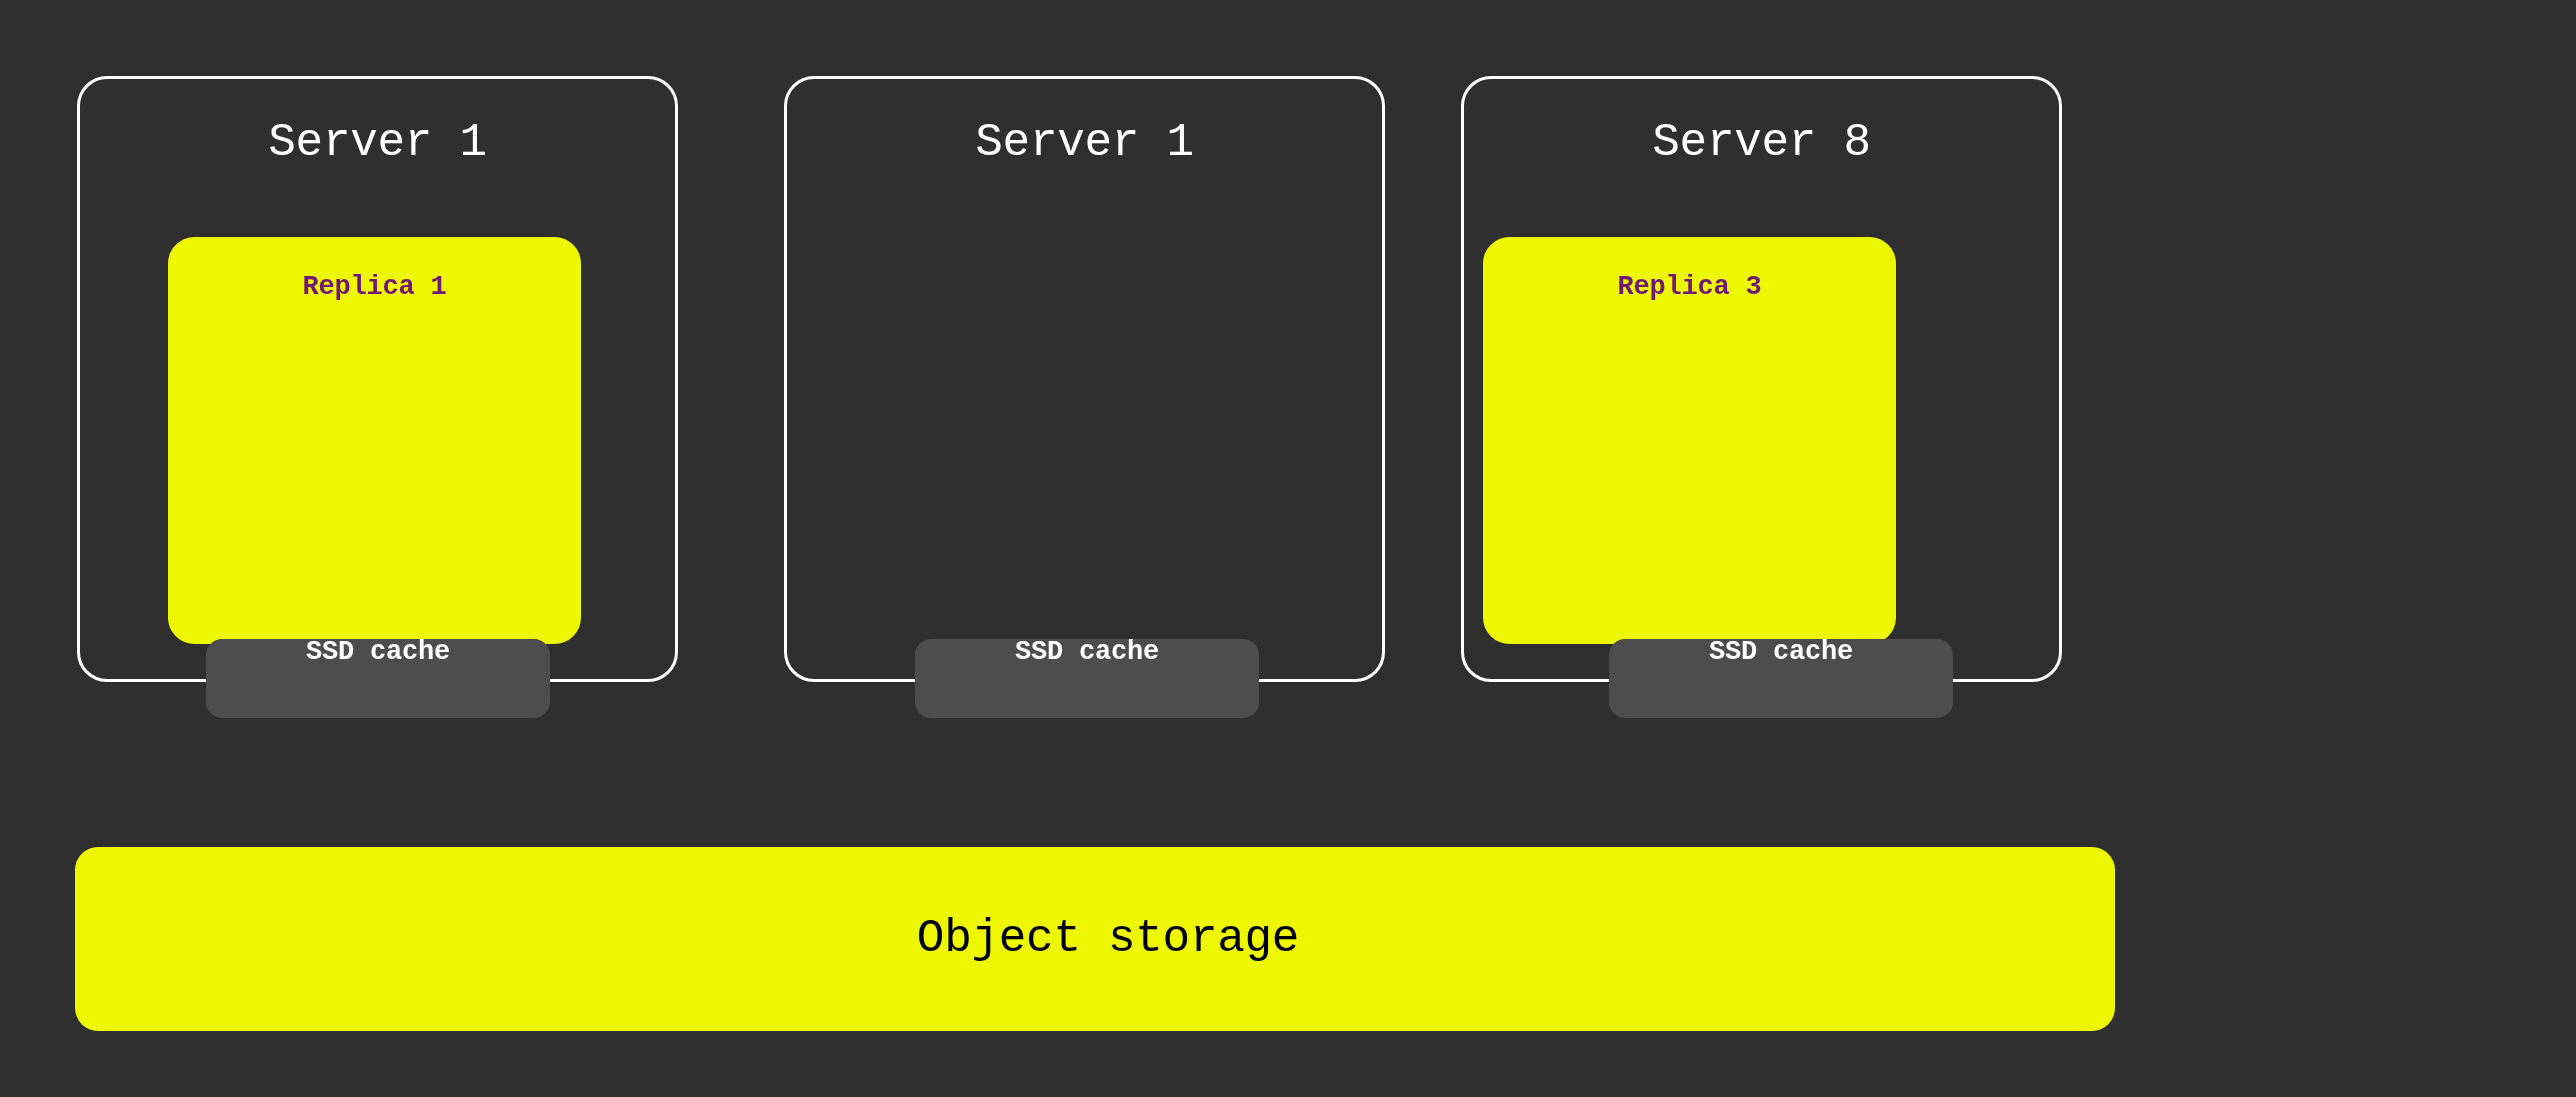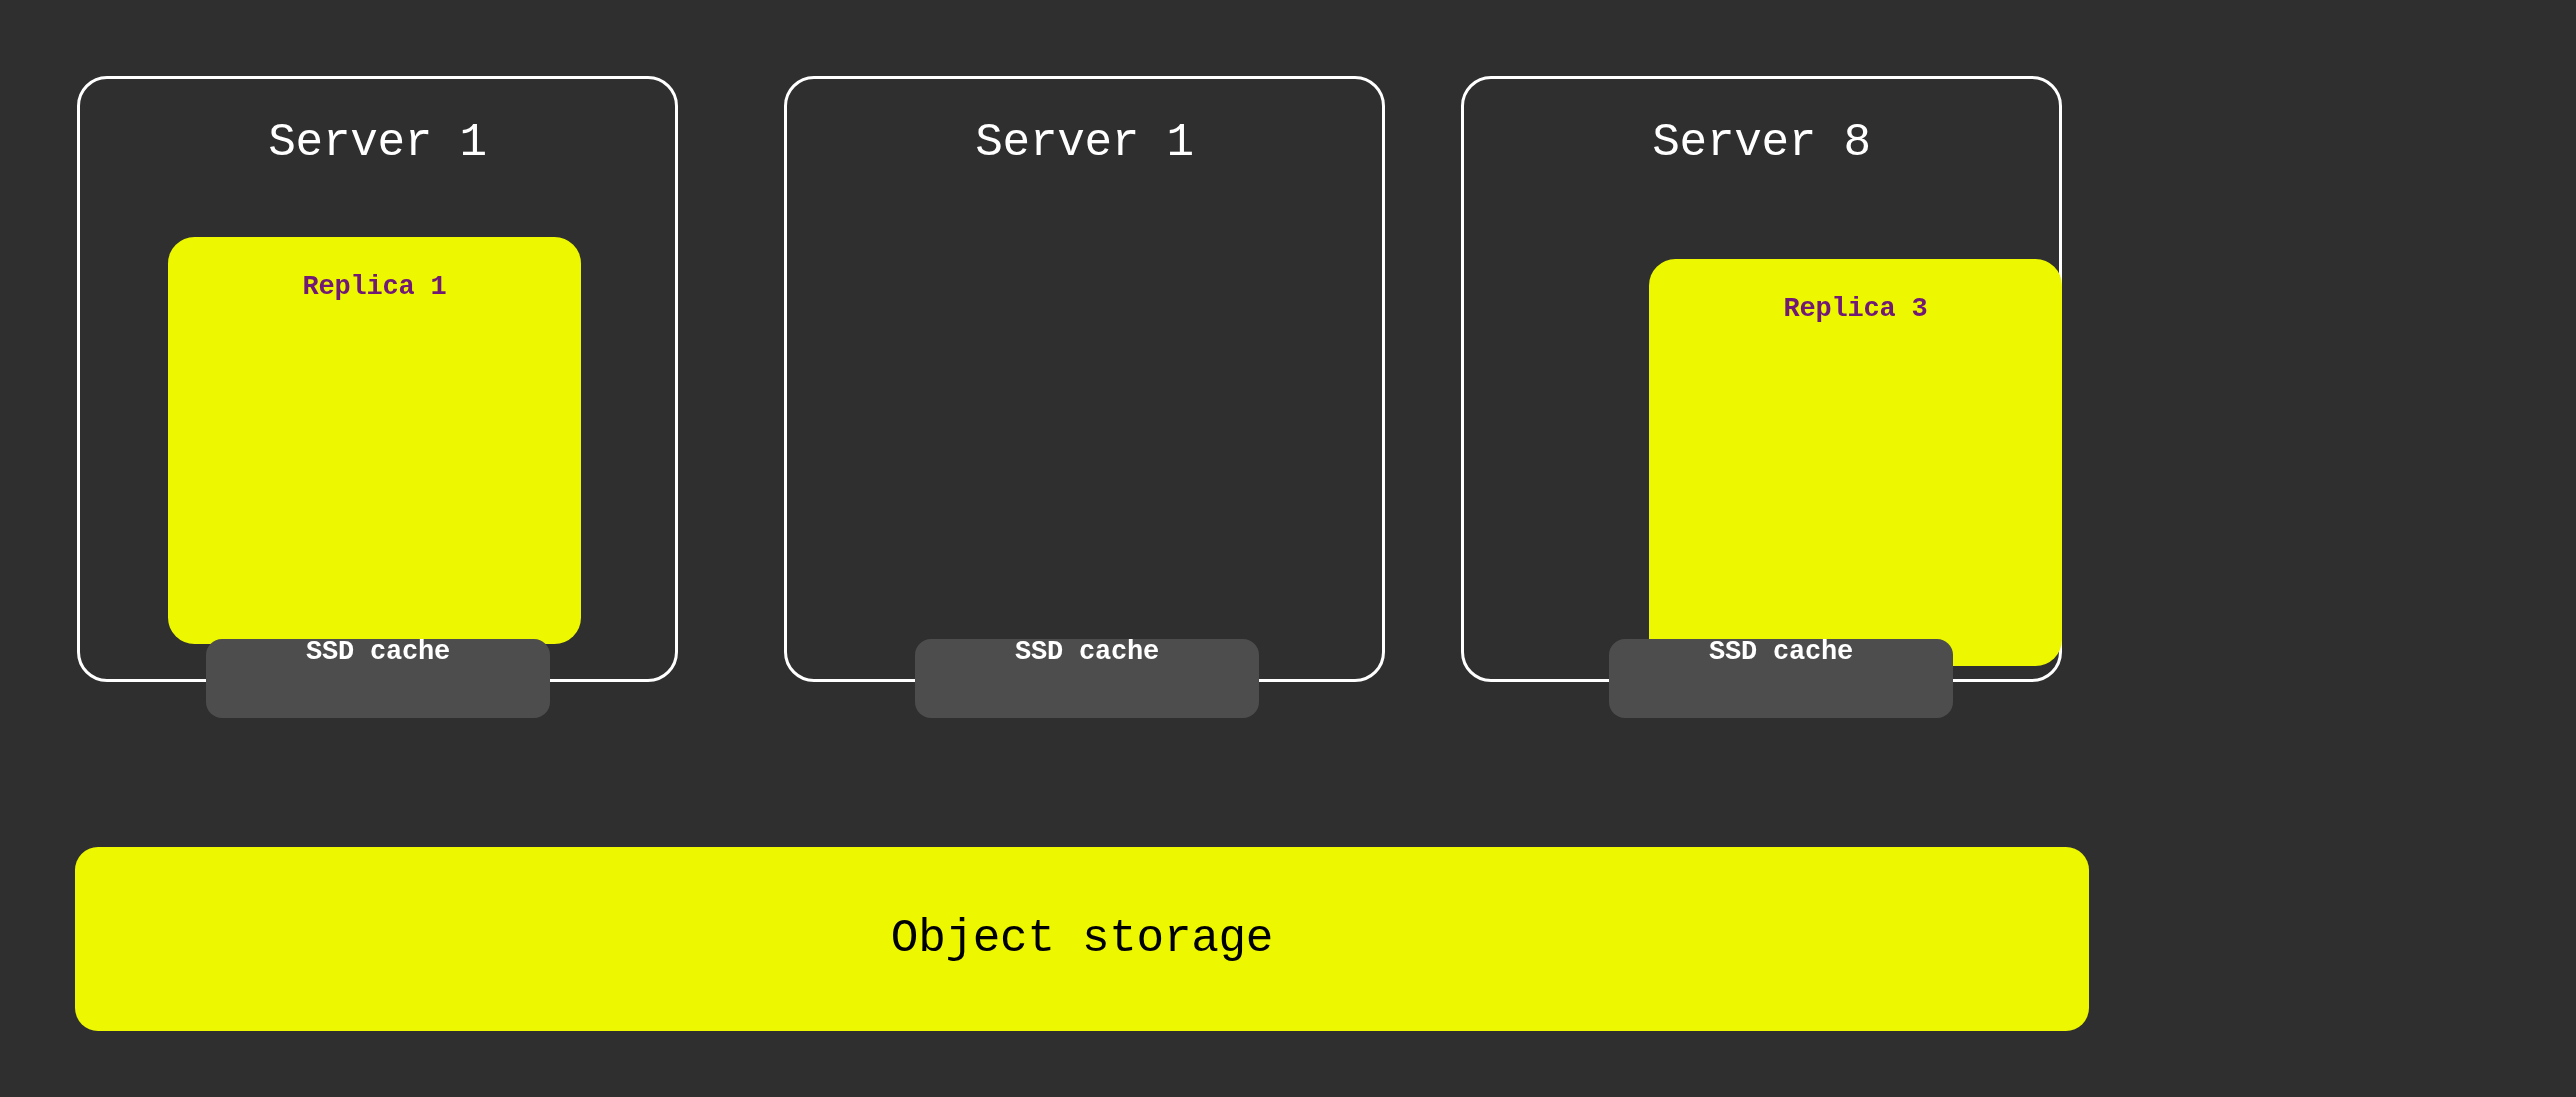--- a/index.html
+++ b/index.html
@@ -55,21 +55,21 @@
   .replica-box {
     position: absolute;
     top: 237px;
     width: 413px;
     height: 407px;
     border-radius: 26.5px;
     background: #edf800;
   }
   .replica-box.r1 { left: 168px; }
   .replica-box.r2 { left: 877px; }
-  .replica-box.r3 { left: 1649px; margin-top: 22px; }
+  .replica-box.r3 { left: 1483px; }
 
   .replica-label {
     position: absolute;
     left: 0;
     right: 0;
     top: 37px;
     text-align: center;
     color: #701a75;
     font-size: 27px;
     font-weight: 700;
@@ -109,20 +109,21 @@
     position: absolute;
     left: 75px;
     top: 847px;
     width: 2014px;
     height: 184px;
     border-radius: 23px;
     background: #edf800;
     display: flex;
     align-items: center;
     justify-content: center;
+    padding-left: 26px;
   }
   .object-storage-label {
     color: #000000;
     font-size: 46px;
     font-weight: 400;
     letter-spacing: -0.3px;
     line-height: 1;
     white-space: nowrap;
   }
 

